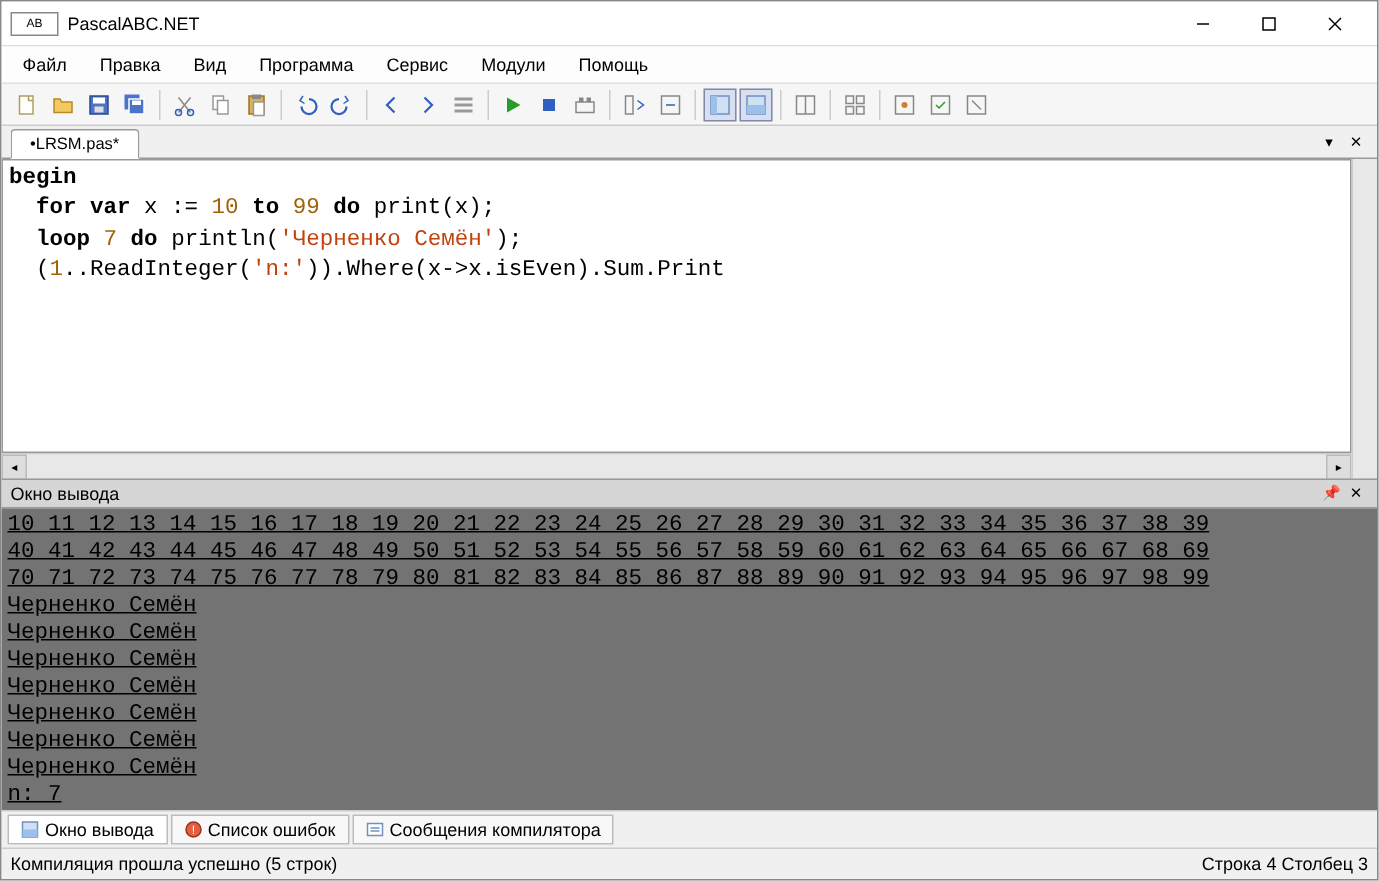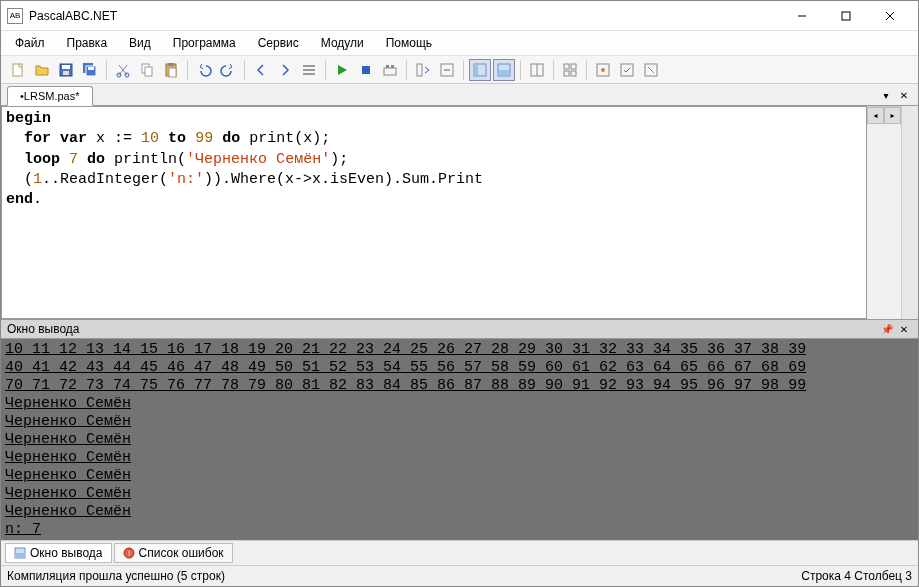--- a/index.html
+++ b/index.html
@@ -16,21 +16,21 @@
 }
 .titlebar {
   display: flex;
   align-items: center;
   height: 30px;
   padding: 0 6px;
   background: #fff;
   border-bottom: 1px solid #ddd;
 }
 .titlebar .app-icon {
-  width: 16px; height: 16px;
+  width: 32px; height: 16px;
   margin-right: 6px;
   border: 1px solid #888;
   font-size: 8px;
   display: inline-flex;
   align-items: center; justify-content: center;
   background: #fff;
 }
 .titlebar .title { flex: 1; font-size: 12px; }
 .titlebar .winbtns { display: flex; gap: 0; }
 .titlebar .winbtn { width: 44px; height: 28px; display: flex; align-items: center; justify-content: center; cursor: pointer; }
@@ -151,21 +151,21 @@
   font-size: 12px;
 }
 .statusbar .sleft { flex: 1; }
 .statusbar .sright { }
 .vscroll {
   width: 17px;
   background: #e8e8e8;
   border-left: 1px solid #ccc;
 }
 .editor-wrap { display: flex; flex: 1; min-height: 0; }
-.editor-inner { flex: 1; display: flex; flex-direction: row; }
+.editor-inner { flex: 1; display: flex; flex-direction: column; }
 svg { display: block; }
 </style>
 </head>
 <body>
 
 <div class="titlebar">
   <span class="app-icon">AB</span>
   <span class="title">PascalABC.NET</span>
   <div class="winbtns">
     <div class="winbtn">
@@ -364,21 +364,20 @@
   </div>
 </div>
 
 <div class="editor-wrap">
   <div class="editor-inner">
     <div class="editor" id="editor">
         <div class="ln"><span class="kw">begin</span></div>
         <div class="ln"><span>  </span><span class="kw">for</span><span> </span><span class="kw">var</span><span> x := </span><span class="num">10</span><span> </span><span class="kw">to</span><span> </span><span class="num">99</span><span> </span><span class="kw">do</span><span> print(x);</span></div>
         <div class="ln"><span>  </span><span class="kw">loop</span><span> </span><span class="num">7</span><span> </span><span class="kw">do</span><span> println(</span><span class="str">'Черненко Семён'</span><span>);</span></div>
         <div class="ln"><span>  (</span><span class="num">1</span><span>..ReadInteger(</span><span class="str">'n:'</span><span>)).Where(x-&gt;x.isEven).Sum.Print</span></div>
-        <div class="ln"><span class="kw">end</span><span>.</span></div>
       </div>
     <div class="hscroll">
       <div class="arrow">◂</div>
       <div class="track"></div>
       <div class="arrow">▸</div>
     </div>
   </div>
   <div class="vscroll"></div>
 </div>
 
@@ -412,18 +411,28 @@
     </div>
     <div class="btab">
       <span class="bicon">
         <svg width="12" height="12">
           <circle cx="6" cy="6" r="5" fill="#e06040" stroke="#a03020"></circle>
           <text x="6" y="9" font-size="8" text-anchor="middle" fill="#fff">!</text>
         </svg>
       </span>
       <span>Список ошибок</span>
     </div>
+    <div class="btab">
+      <span class="bicon">
+        <svg width="12" height="12">
+          <rect x="1" y="2" width="10" height="8" fill="#fff" stroke="#7090c0"></rect>
+          <line x1="3" y1="5" x2="9" y2="5" stroke="#7090c0"></line>
+          <line x1="3" y1="7" x2="9" y2="7" stroke="#7090c0"></line>
+        </svg>
+      </span>
+      <span>Сообщения компилятора</span>
+    </div>
   </div>
 
 <div class="statusbar">
   <span class="sleft">Компиляция прошла успешно (5 строк)</span>
   <span class="sright">Строка 4  Столбец 3</span>
 </div>
 
 </body></html>

